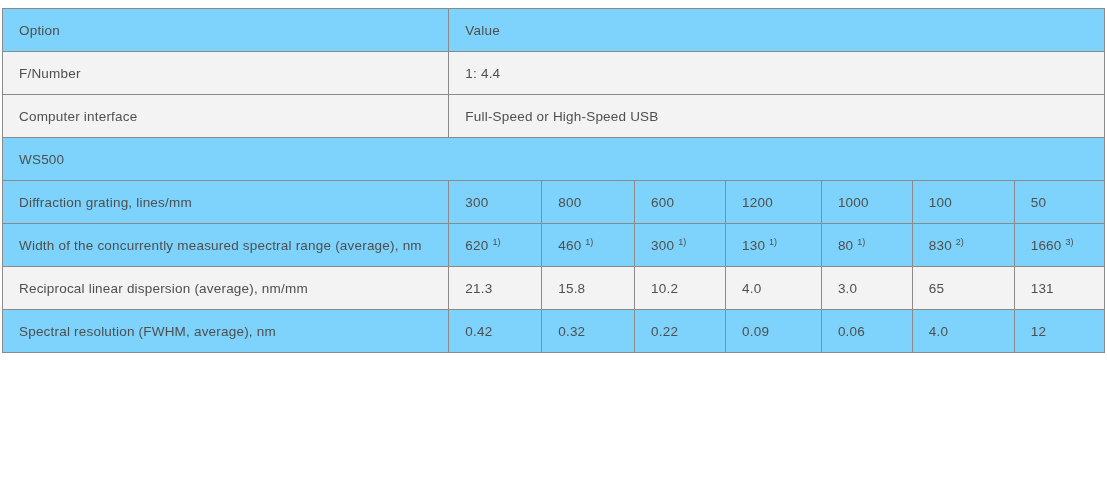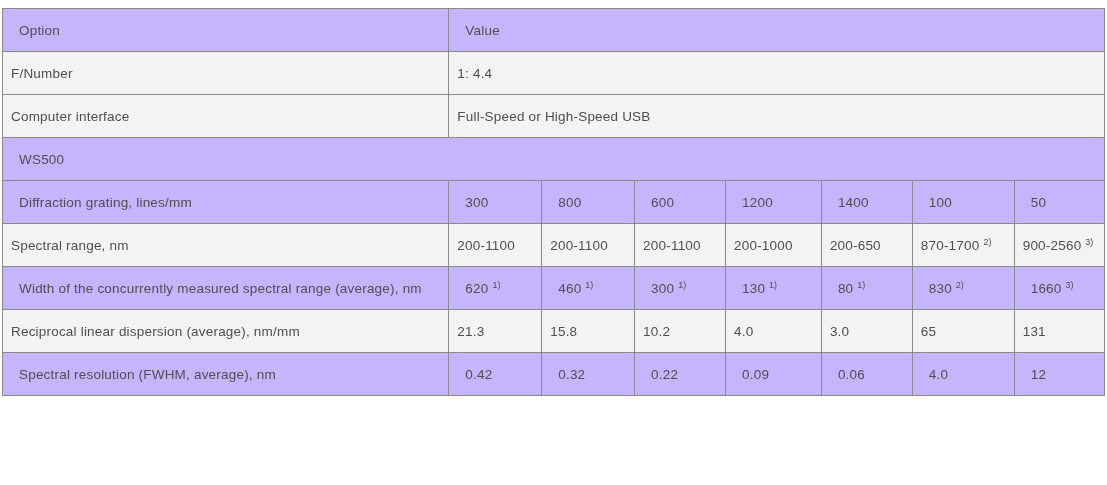--- a/index.html
+++ b/index.html
@@ -17,27 +17,26 @@
     table-layout:fixed;
     color:var(--text-color,#4f4f4f);
     font-size:13.5px;
     letter-spacing:0.2px;
   }
   .spec-table td{
     border:1px solid var(--border-color,#8a8a8a);
     height:38px;
     padding:2px 10px 2px 16px;
     vertical-align:middle;
-    background:#c4b5fd;
+    background:#7dd3fc;
     white-space:nowrap;
     overflow:hidden;
   }
   .spec-table tr.shaded td{
     background:var(--stripe-color,#f3f3f3);
-    padding-left:8px;
   }
   .spec-table{border:1px solid var(--outer-border-color,#6e6e6e);}
   sup{
     font-size:9px;
     letter-spacing:0;
     line-height:0;
     vertical-align:baseline;
     position:relative;
     top:-5px;
   }
@@ -71,33 +70,23 @@
       </tr>
       <tr>
         <td colspan="8">WS500</td>
       </tr>
       <tr>
         <td>Diffraction grating, lines/mm</td>
         <td>300</td>
         <td>800</td>
         <td>600</td>
         <td>1200</td>
-        <td>1400</td>
+        <td>1000</td>
         <td>100</td>
         <td>50</td>
-      </tr>
-      <tr class="shaded">
-        <td>Spectral range, nm</td>
-        <td>200-1100</td>
-        <td>200-1100</td>
-        <td>200-1100</td>
-        <td>200-1000</td>
-        <td>200-650</td>
-        <td>870-1700 <sup>2)</sup></td>
-        <td>900-2560 <sup>3)</sup></td>
       </tr>
       <tr>
         <td>Width of the concurrently measured spectral range (average), nm</td>
         <td>620 <sup>1)</sup></td>
         <td>460 <sup>1)</sup></td>
         <td>300 <sup>1)</sup></td>
         <td>130 <sup>1)</sup></td>
         <td>80 <sup>1)</sup></td>
         <td>830 <sup>2)</sup></td>
         <td>1660 <sup>3)</sup></td>

